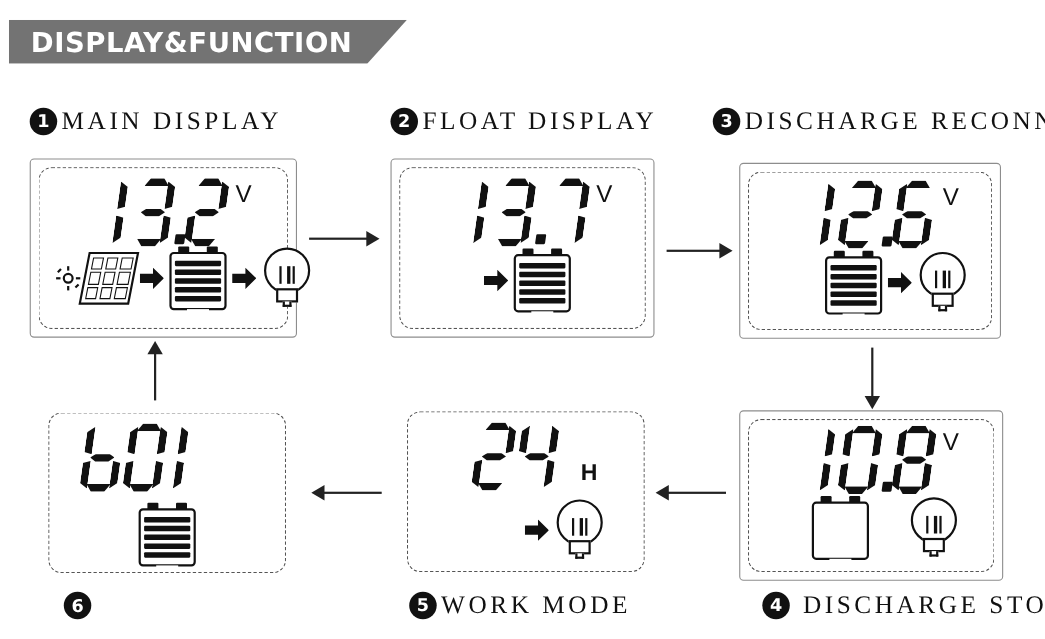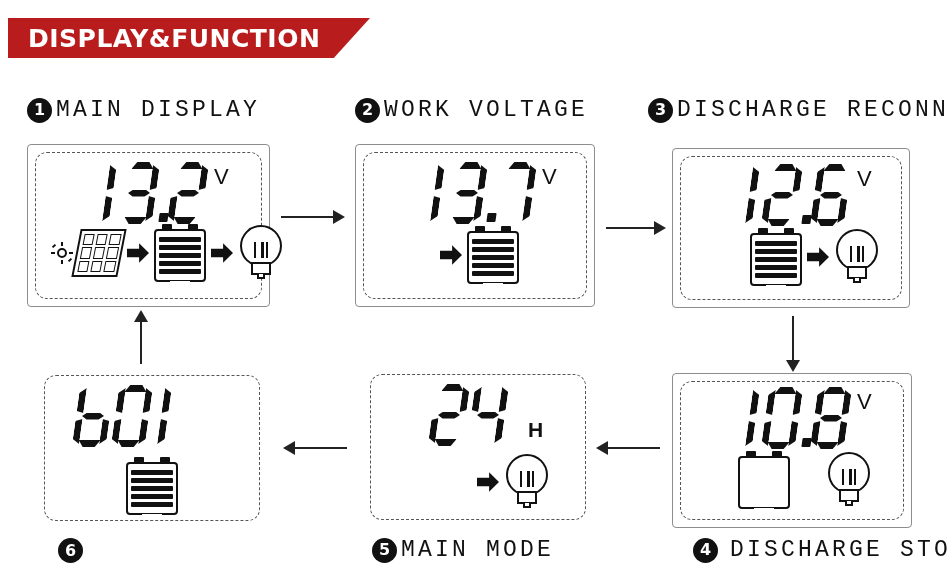--- a/index.html
+++ b/index.html
@@ -11,21 +11,21 @@
     color:#111;
     overflow:hidden;
     position:relative;
   }
   .stage{position:relative;width:950px;height:581px;}
 
   
   .banner{
     position:absolute;left:8px;top:18px;
     height:40px;width:362px;
-    background:#b91c1c;
+    background:#737373;
     clip-path:polygon(0 0, 100% 0, 90% 100%, 0 100%);
     display:flex;align-items:center;
   }
   .banner-text{
     color:#ffffff;
     font-family:"DejaVu Sans", sans-serif;
     font-weight:bold;
     font-size:25px;
     letter-spacing:0.5px;
     padding-left:20px;
@@ -41,21 +41,21 @@
   .badge{
     width:25px;height:25px;border-radius:50%;
     background:#111;color:#fff;
     display:flex;align-items:center;justify-content:center;
     font-family:"DejaVu Sans", sans-serif;
     font-size:16px;font-weight:bold;
     flex:0 0 auto;
     line-height:1;
   }
   .cap-text{
-    font-family:Liberation Mono, monospace;
+    font-family:Liberation Serif, serif;
     font-size:23px;
     letter-spacing:3.2px;
     color:#111;
     margin-left:4px;
   }
   .cap-text.mixed{
     letter-spacing:0.4px;
     margin-left:14px;
     font-size:23px;
   }
@@ -305,21 +305,21 @@
     </div>
   </div>
 
   <div class="conn right" style="left:281px;top:209px;width:64px;height:16px;">
     <span class="shaft"></span>
       <span class="head"></span>
   </div>
 
   <div class="step-label" style="left:355px;top:97px;">
     <span class="badge">2</span>
-    <span class="cap-text">WORK VOLTAGE</span>
+    <span class="cap-text">FLOAT DISPLAY</span>
   </div>
 
   <div class="panel" style="left:355px;top:144px;width:240px;height:163px;">
     <div class="outer"></div>
     <div class="inner"></div>
     <div class="content">
 
       <div class="readout" style="left:72px;top:18px;">
         <div class="digits">
           <span class="sseg narrow">
@@ -523,21 +523,21 @@
             <span class="fil"></span>
             <span class="base"></span>
             <span class="tip"></span>
         </div>
       </div>
     </div>
   </div>
 
   <div class="step-label" style="left:372px;top:537px;">
     <span class="badge">5</span>
-    <span class="cap-text">MAIN MODE</span>
+    <span class="cap-text">WORK MODE</span>
   </div>
 
   <div class="conn left" style="left:283px;top:440px;width:64px;height:16px;">
     <span class="shaft"></span>
       <span class="head"></span>
   </div>
 
   <div class="panel noouter" style="left:36px;top:367px;width:232px;height:162px;">
     <div class="outer"></div>
     <div class="inner"></div>

